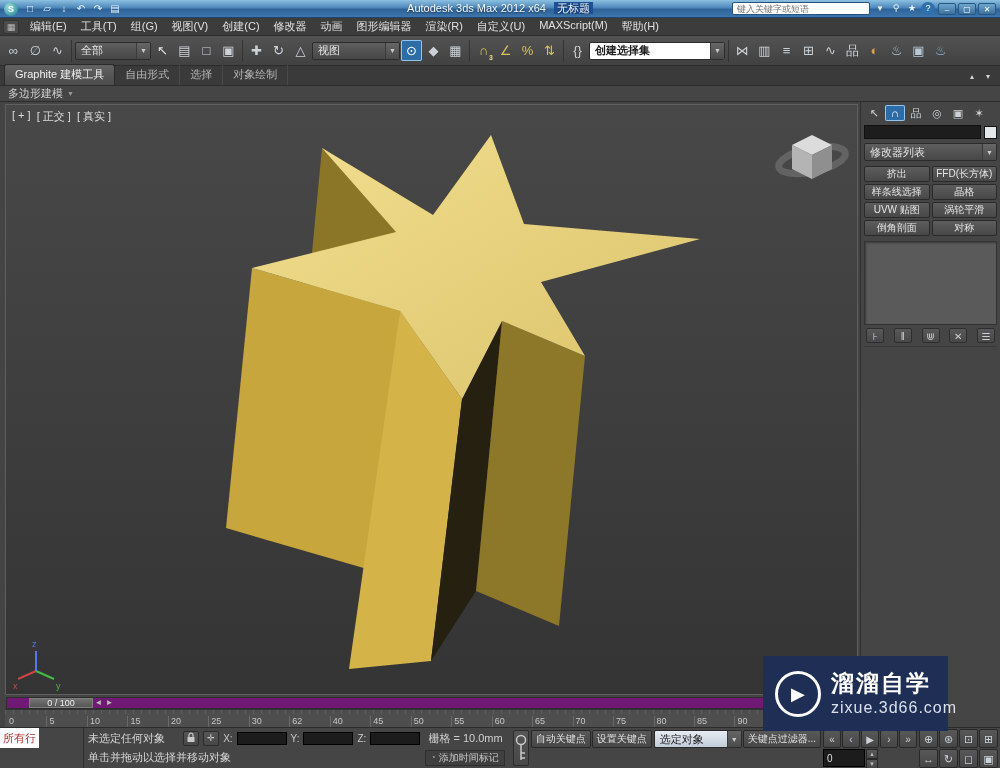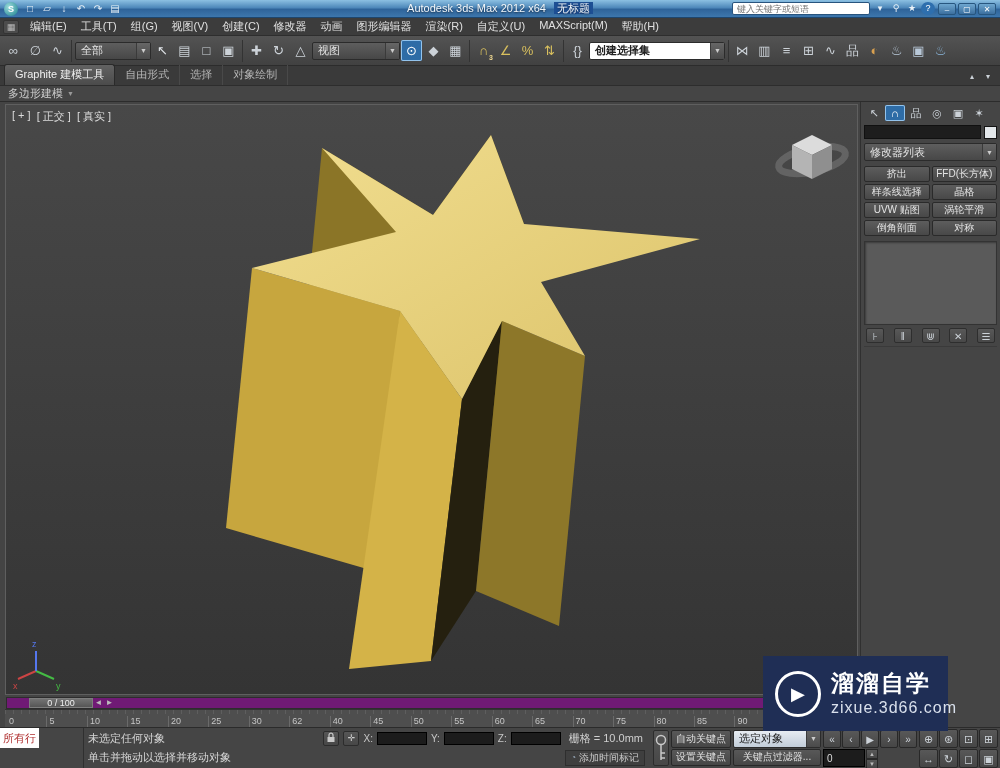--- a/index.html
+++ b/index.html
@@ -86,21 +86,21 @@
   .sb-mid{flex:1;display:flex;flex-direction:column;padding:1px 4px;min-width:0;justify-content:center;}
   .sb-row{height:19px;display:flex;align-items:center;gap:4px;font-size:11px;color:#d8d8d8;}
   .fsp{flex:1;}
   .sb-ico{width:16px;height:15px;background:linear-gradient(#565656,#474747);border:1px solid #2c2c2c;border-radius:2px;color:#ccc;font-size:9px;line-height:13px;text-align:center;flex:none;}
   .coord-lab{font-size:10px;color:#c8c8c8;}
   .coord-inp{width:50px;height:13px;background:#1c1c1c;border:1px solid #000;color:#ddd;font-size:10px;padding:0 2px;}
   .grid-lab{font-size:11px;color:#cfcfcf;margin:0 4px;white-space:nowrap;}
   .timetag{display:flex;align-items:center;gap:3px;background:#3f3f3f;border:1px solid #2e2e2e;height:16px;padding:0 5px;font-size:10px;color:#c8c8c8;margin-right:2px;white-space:nowrap;}
   .sb-right{display:flex;align-items:stretch;padding:2px 2px;gap:2px;flex:none;}
   .bigkey{width:16px;background:linear-gradient(#565656,#474747);border:1px solid #2c2c2c;display:flex;align-items:center;justify-content:center;border-radius:2px;}
-  .kcol{display:flex;flex-direction:column;gap:1px;border-radius:7px;}
+  .kcol{display:flex;flex-direction:row;gap:1px;border-radius:7px;}
   .sb-btn{height:18px;font-size:10px;padding:0 4px;background:linear-gradient(#585858,#464646);border:1px solid #282828;color:#e0e0e0;border-radius:2px;white-space:nowrap;}
   .dd.keymode{height:18px;width:88px;background:linear-gradient(#e7ecf2,#c2cdd9);color:#1a1a1a;}
   .transport{display:flex;flex-direction:column;gap:1px;}
   .trow{display:flex;gap:1px;}
   .trow .gicon{width:18px;height:18px;line-height:18px;background:linear-gradient(#585858,#464646);border:1px solid #282828;font-size:10px;}
   .frame-inp{width:42px;height:18px;background:#1c1c1c;border:1px solid #000;color:#ddd;font-size:10px;padding:0 3px;}
   .spin{display:flex;flex-direction:column;width:12px;}
   .spin i{font-style:normal;font-size:6px;line-height:8px;text-align:center;color:#bbb;background:linear-gradient(#585858,#464646);border:1px solid #282828;flex:1;}
   .navgrid{display:grid;grid-template-columns:repeat(4,19px);grid-auto-r
 ows:19px;gap:1px;align-content:center;}

